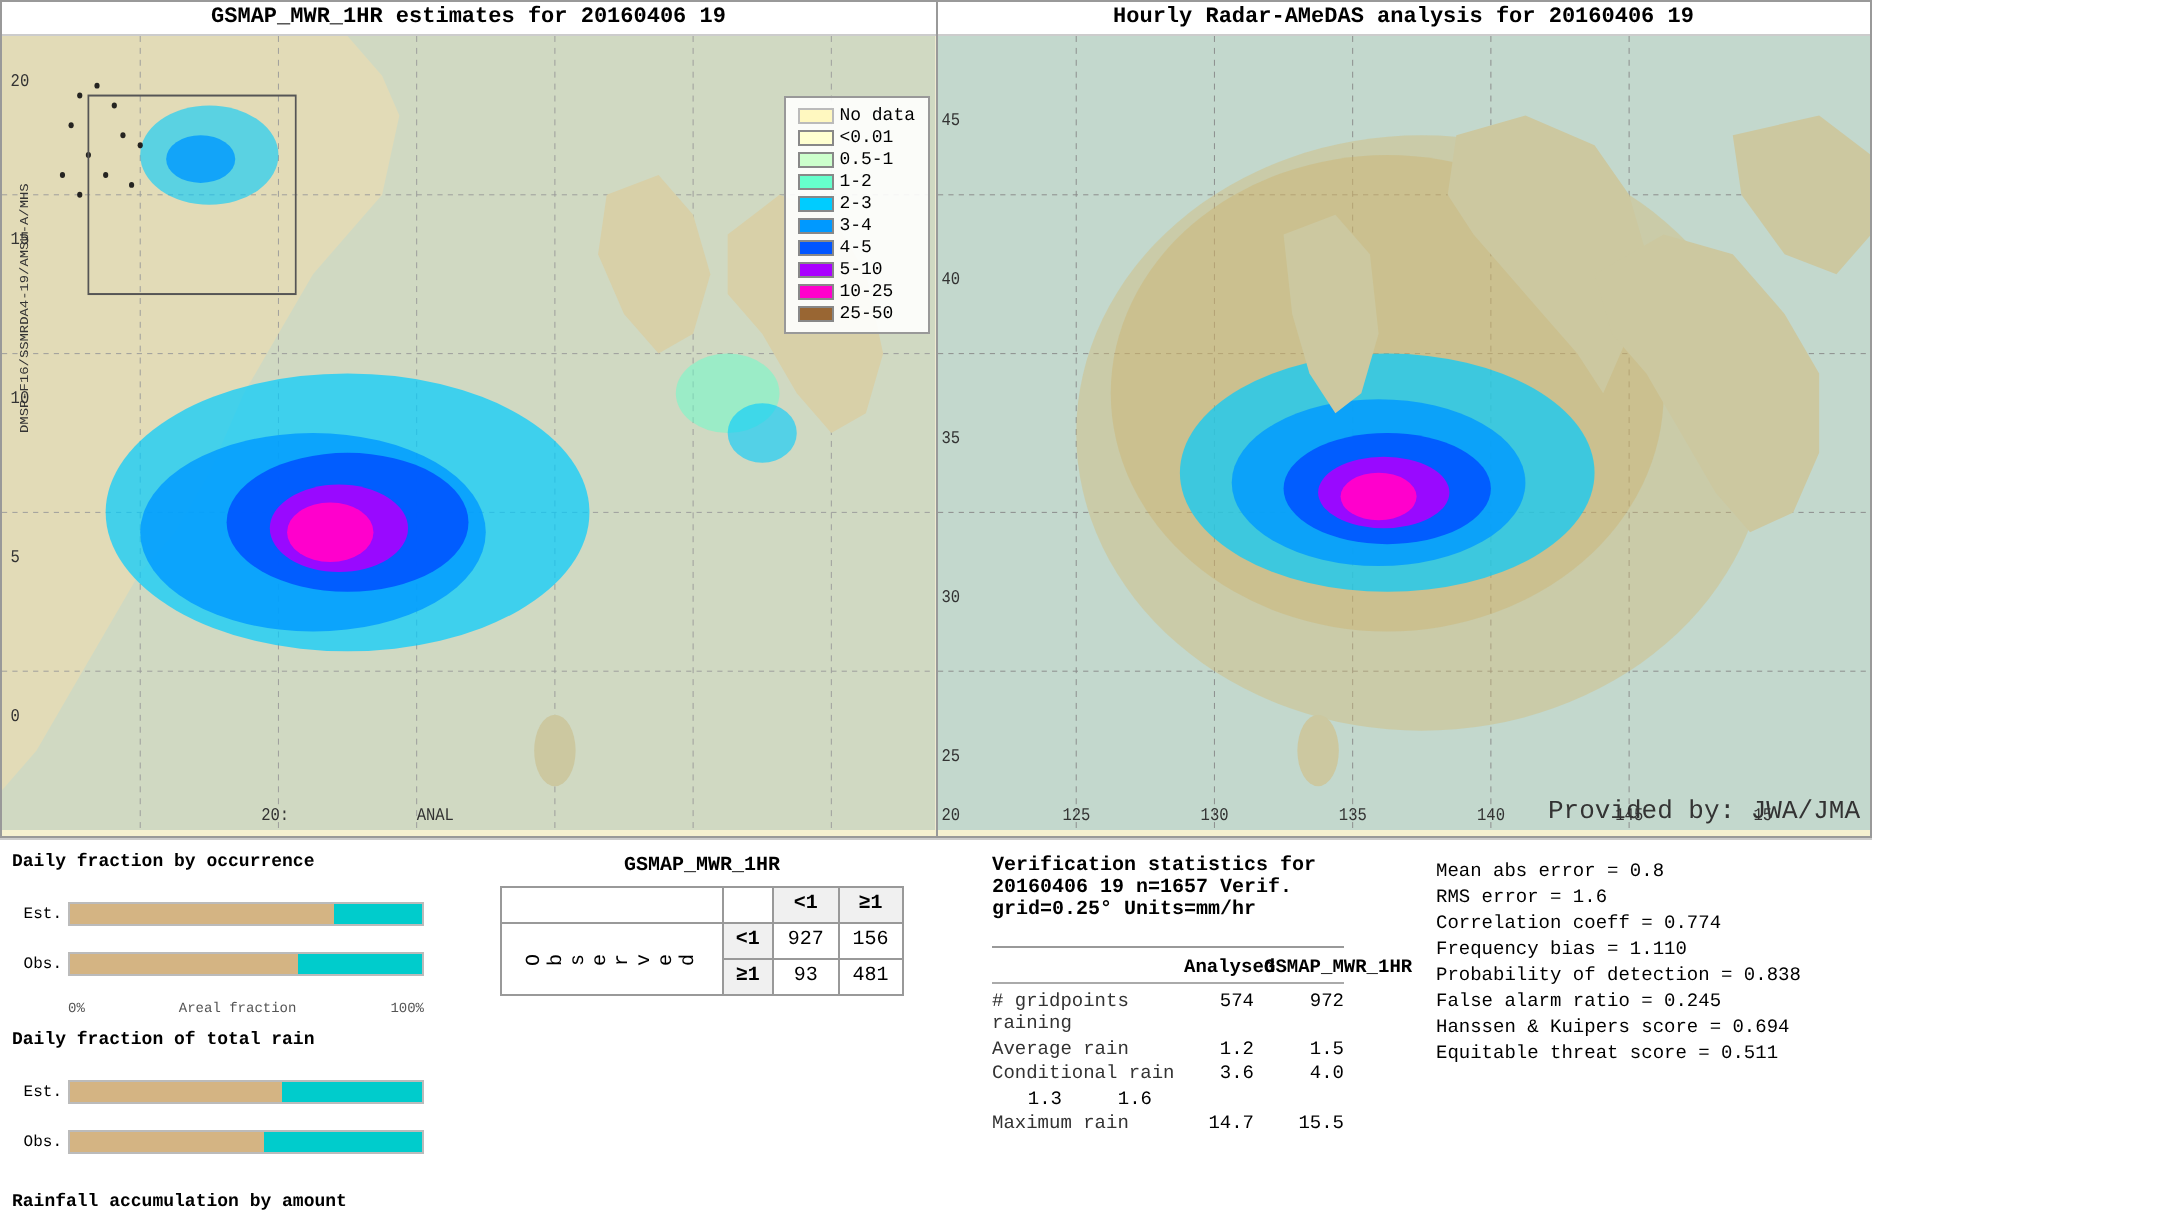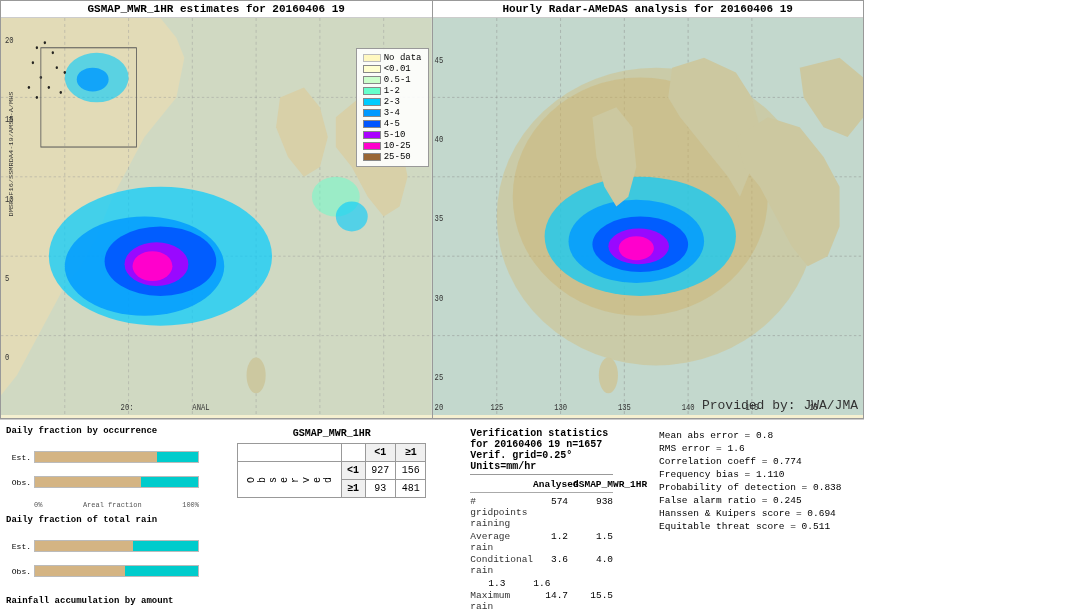--- a/index.html
+++ b/index.html
@@ -8,21 +8,21 @@
       height: 612px;
       background: #fff;
       font-family: 'Courier New', monospace;
       font-size: 11px;
       overflow: hidden;
     }
 
     .main-container {
       display: flex;
       flex-direction: column;
-      width: 864px;
+      width: 936px;
       height: 612px;
     }
 
     
     .maps-section {
       display: flex;
       flex-direction: row;
       height: 420px;
       border-bottom: 1px solid #ccc;
     }
@@ -206,21 +206,21 @@
       flex: 1;
       padding: 4px 8px;
       font-size: 9px;
     }
 
     .stats-title {
       font-size: 10px;
       font-weight: bold;
       margin-bottom: 4px;
       border-bottom: 1px solid #999;
-      padding-bottom: 2px;
+      padding-bottom: 12px;
     }
 
     .stats-row {
       display: flex;
       margin: 1.5px 0;
       font-size: 9.5px;
     }
 
     .stats-name {
       flex: 1;
@@ -522,21 +522,21 @@
     <div class="stats-panel">
       <div class="stats-title">Verification statistics for 20160406 19  n=1657  Verif. grid=0.25°  Units=mm/hr</div>
       <div class="stats-header">
         <span class="stats-name"></span>
         <span class="stats-val-analysed">Analysed</span>
         <span class="stats-val-gsmap">GSMAP_MWR_1HR</span>
       </div>
       <div class="stats-row">
         <span class="stats-name"># gridpoints raining</span>
         <span class="stats-val-analysed">574</span>
-        <span class="stats-val-gsmap">938</span>
+        <span class="stats-val-gsmap">972</span>
       </div>
       <div class="stats-row">
         <span class="stats-name">Average rain</span>
         <span class="stats-val-analysed">1.2</span>
         <span class="stats-val-gsmap">1.5</span>
       </div>
       <div class="stats-row">
         <span class="stats-name">Conditional rain</span>
         <span class="stats-val-analysed">3.6</span>
         <span class="stats-val-gsmap">4.0</span>

